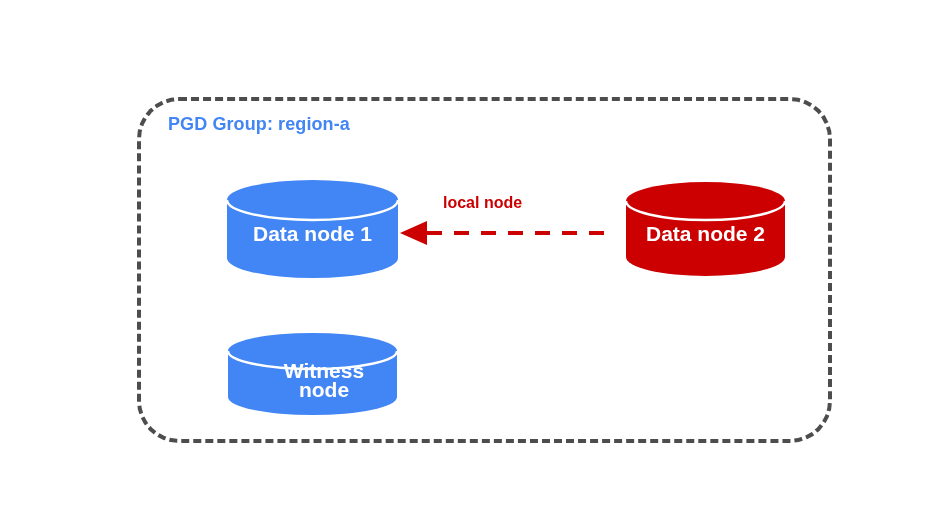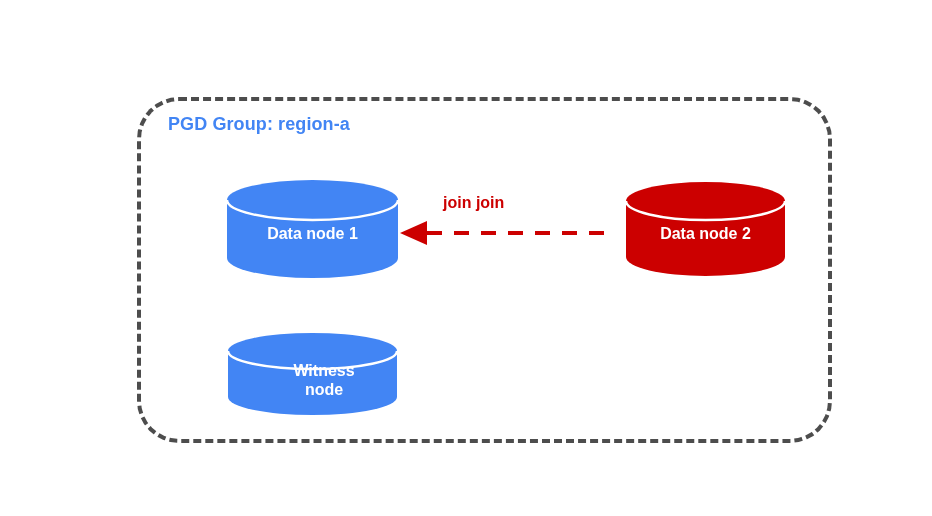--- a/index.html
+++ b/index.html
@@ -47,21 +47,21 @@
     display: block;
     overflow: visible;
   }
   .cyl-label {
     position: absolute;
     left: 0;
     width: 100%;
     text-align: center;
     color: #ffffff;
     font-weight: bold;
-    font-size: 16px;
+    font-size: 21px;
     line-height: 19px;
     pointer-events: none;
     white-space: pre-line;
   }
   
   #node-data-1 { left: 227px; top: 180px; width: 171px; height: 98px; }
   #node-data-1 .cyl-label { top: 44px; }
   
   #node-witness { left: 228px; top: 333px; width: 192px; height: 82px; }
   #node-witness .cyl-label { top: 28px; }
@@ -124,15 +124,15 @@
     <div class="cyl-label">Data node 2</div>
   </div>
 
   <svg class="link-layer">
     <g>
       <line x1="604" y1="233" x2="422" y2="233" stroke="#cc0000" stroke-width="4" stroke-dasharray="15,12"></line>
       <polygon points="400,233 427,221 427,245" fill="#cc0000"></polygon>
     </g>
   </svg>
 
-  <div class="edge-label">join join</div>
+  <div class="edge-label">local node</div>
 
 </div>
 
 </body></html>

